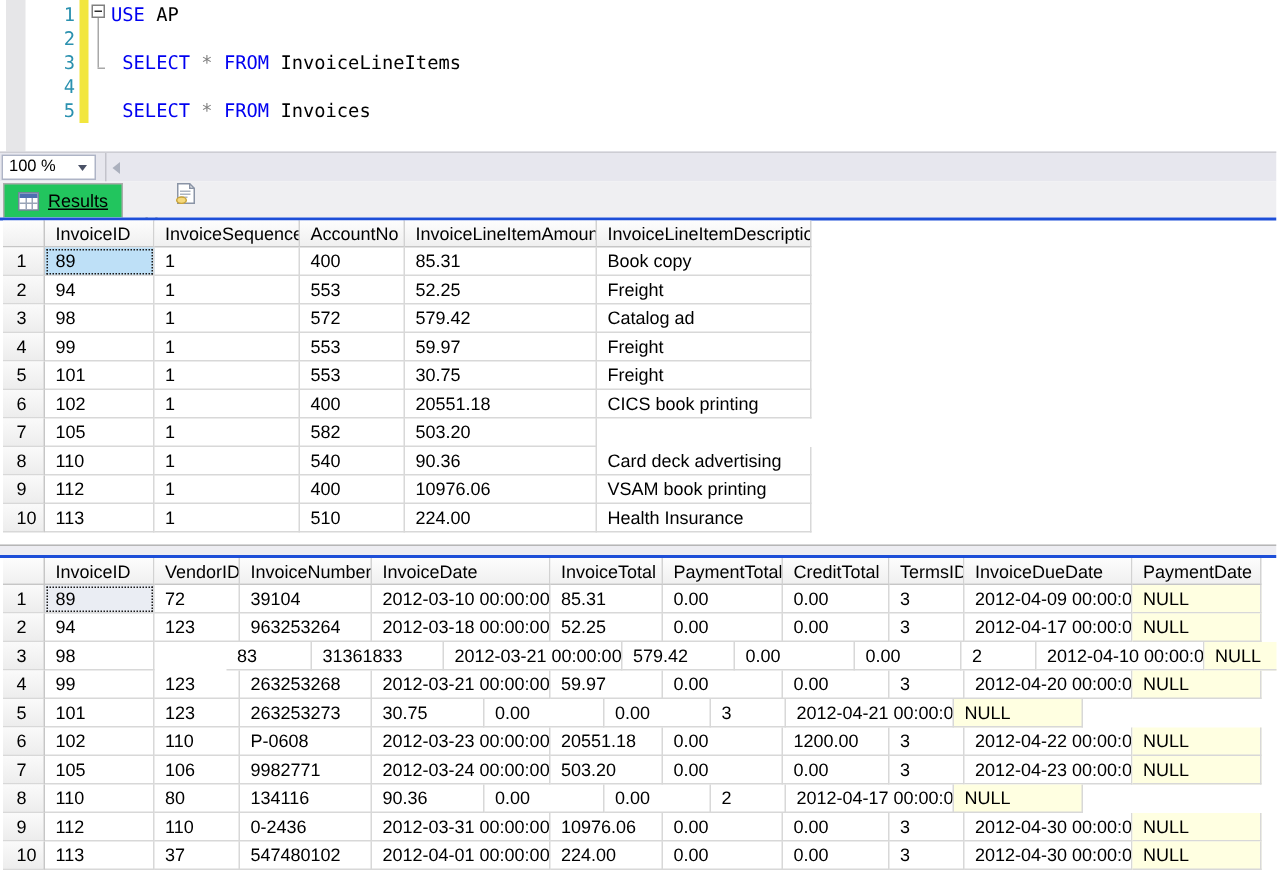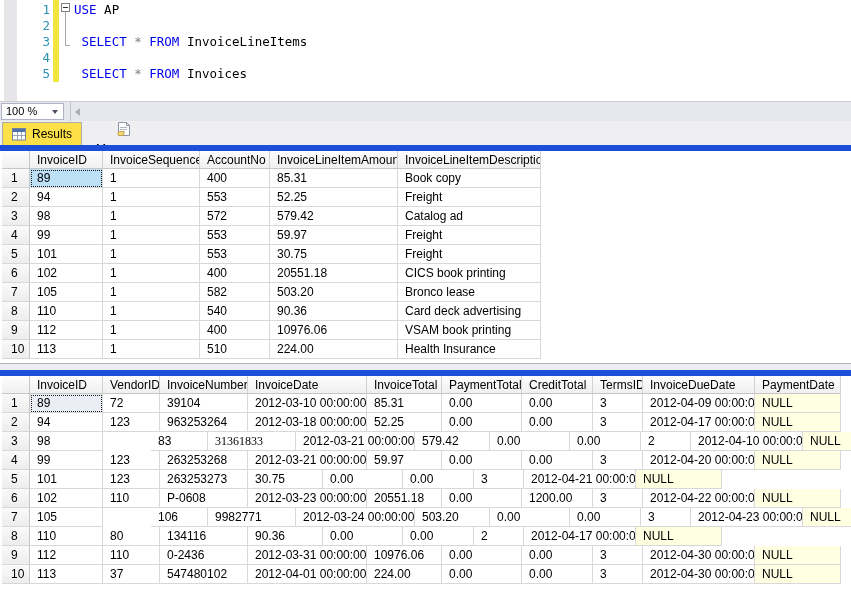--- a/index.html
+++ b/index.html
@@ -34,24 +34,24 @@
   #zoomsel .dd{position:absolute;right:1px;top:1px;width:13px;height:13px;}
   #zoomsel .dd::after{content:"";position:absolute;left:3px;top:5px;width:0;height:0;
     border-left:3.5px solid transparent;border-right:3.5px solid transparent;border-top:4px solid #4A5166;}
   #zoomsep{position:absolute;left:70px;top:0;width:1px;height:19px;background:#C3C3CB;}
   #scroll-left{position:absolute;left:75px;top:6px;width:0;height:0;
     border-top:4px solid transparent;border-bottom:4px solid transparent;border-right:5px solid #ABB0BD;}
   
   #tabstrip{position:absolute;left:0;top:121px;width:851px;height:24px;background:#EFEFF2;}
   .tab{position:absolute;top:1px;height:23px;display:flex;align-items:center;gap:6px;
     padding:0 9px;font-size:12px;box-sizing:border-box;color:#000;cursor:default;}
-  .tab.active{background:#fde047;border:1px solid #ACACAC;border-bottom:none;}
+  .tab.active{background:#22c55e;border:1px solid #ACACAC;border-bottom:none;text-decoration:underline;}
   .tab .ticon{display:flex;align-items:center;}
   
-  .grid{position:absolute;left:0;width:851px;background:#fff;border-top:6px solid #1d4ed8;
+  .grid{position:absolute;left:0;width:851px;background:#fff;border-top:2px solid #1d4ed8;
     box-sizing:border-box;padding-left:2px;}
   #grid1{top:145px;height:218px;}
   #grid2{top:370px;height:209px;}
   #splitter{position:absolute;left:0;top:363px;width:851px;height:7px;background:#EDEDF2;
     border-top:1px solid #B6B6B6;box-sizing:border-box;}
   .ghead-row{display:flex;height:18px;}
   .grow{display:flex;height:19px;}
   .gcorner,.ghcell{background:linear-gradient(#FDFDFD,#F0F0F0);flex:none;
     border-right:1px solid #D2D2D2;border-bottom:1px solid #C6C6C6;box-sizing:border-box;
     padding:2px 0 0 7px;font-size:12px;white-space:nowrap;overflow:hidden;}
@@ -177,21 +177,20 @@
       <div class="gcell" style="width: 70px;">400</div>
       <div class="gcell" style="width: 128px;">20551.18</div>
       <div class="gcell" style="width: 143px;">CICS book printing</div>
     </div>
     <div class="grow">
       <div class="grownum">7</div>
       <div class="gcell" style="width: 73px;">105</div>
       <div class="gcell" style="width: 97px;">1</div>
       <div class="gcell" style="width: 70px;">582</div>
       <div class="gcell" style="width: 128px;">503.20</div>
-      <div class="gcell" style="width: 143px;">Bronco lease</div>
     </div>
     <div class="grow">
       <div class="grownum">8</div>
       <div class="gcell" style="width: 73px;">110</div>
       <div class="gcell" style="width: 97px;">1</div>
       <div class="gcell" style="width: 70px;">540</div>
       <div class="gcell" style="width: 128px;">90.36</div>
       <div class="gcell" style="width: 143px;">Card deck advertising</div>
     </div>
     <div class="grow">
@@ -251,21 +250,21 @@
       <div class="gcell" style="width: 80px;">0.00</div>
       <div class="gcell" style="width: 71px;">0.00</div>
       <div class="gcell" style="width: 50px;">3</div>
       <div class="gcell" style="width: 112px;">2012-04-17 00:00:00</div>
       <div class="gcell null" style="width: 86px;">NULL</div>
     </div>
     <div class="grow">
       <div class="grownum">3</div>
       <div class="gcell" style="width: 73px;">98</div>
       <div class="gcell" style="width: 57px; margin-left: 48px;">83</div>
-      <div class="gcell" style="width: 88px; font-family: Liberation Serif, serif;">31361833</div>
+      <div class="gcell" style="width: 88px;">31361833</div>
       <div class="gcell" style="width: 119px;">2012-03-21 00:00:00</div>
       <div class="gcell" style="width: 75px;">579.42</div>
       <div class="gcell" style="width: 80px;">0.00</div>
       <div class="gcell" style="width: 71px;">0.00</div>
       <div class="gcell" style="width: 50px;">2</div>
       <div class="gcell" style="width: 112px;">2012-04-10 00:00:00</div>
       <div class="gcell null" style="width: 86px;">NULL</div>
     </div>
     <div class="grow">
       <div class="grownum">4</div>
@@ -301,21 +300,21 @@
       <div class="gcell" style="width: 75px;">20551.18</div>
       <div class="gcell" style="width: 80px;">0.00</div>
       <div class="gcell" style="width: 71px;">1200.00</div>
       <div class="gcell" style="width: 50px;">3</div>
       <div class="gcell" style="width: 112px;">2012-04-22 00:00:00</div>
       <div class="gcell null" style="width: 86px;">NULL</div>
     </div>
     <div class="grow">
       <div class="grownum">7</div>
       <div class="gcell" style="width: 73px;">105</div>
-      <div class="gcell" style="width: 57px; margin-left: 48px;">106</div>
+      <div class="gcell" style="width: 57px;">106</div>
       <div class="gcell" style="width: 88px;">9982771</div>
       <div class="gcell" style="width: 119px;">2012-03-24 00:00:00</div>
       <div class="gcell" style="width: 75px;">503.20</div>
       <div class="gcell" style="width: 80px;">0.00</div>
       <div class="gcell" style="width: 71px;">0.00</div>
       <div class="gcell" style="width: 50px;">3</div>
       <div class="gcell" style="width: 112px;">2012-04-23 00:00:00</div>
       <div class="gcell null" style="width: 86px;">NULL</div>
     </div>
     <div class="grow">

